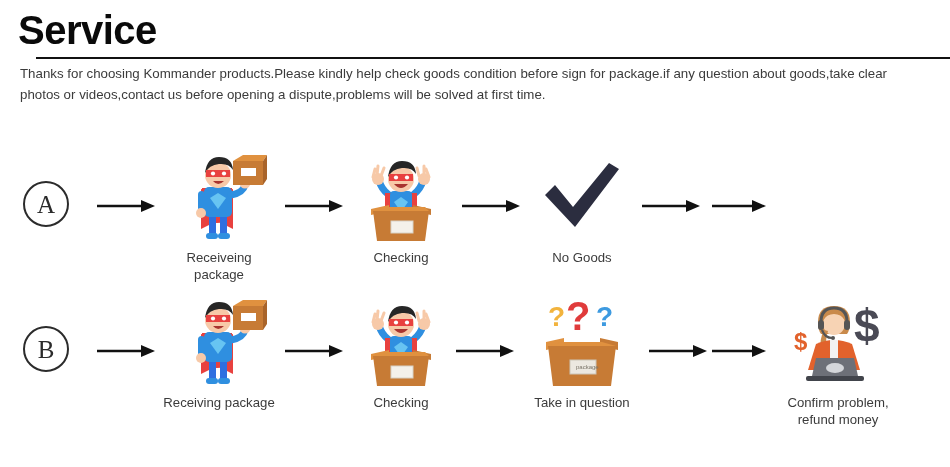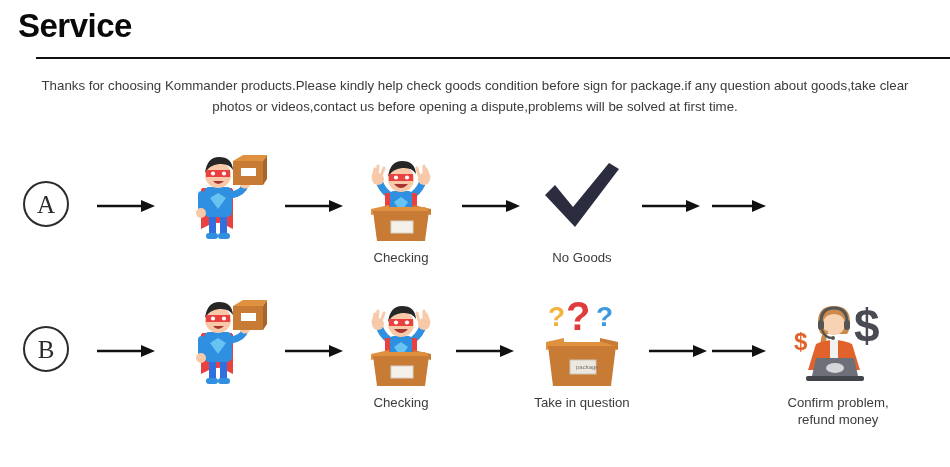--- a/index.html
+++ b/index.html
@@ -21,44 +21,44 @@
     height: 467px;
     position: relative;
     box-sizing: border-box;
   }
 
   
   .header {
     padding: 8px 0 0 18px;
   }
   .title {
-    font-size: 33px;
+    font-size: 40px;
     font-weight: bold;
     letter-spacing: -0.5px;
     color: #0a0a0a;
     line-height: 1.12;
     margin: 0;
     font-family: "Liberation Sans", sans-serif;
   }
   .title-rule {
     margin: 5px 18px 0 18px;
     height: 2px;
     background: #111111;
     width: 914px;
     position: absolute;
     left: 18px;
     top: 52px;
   }
 
   .intro {
     position: absolute;
-    top: 76px;
+    top: 64px;
     left: 20px;
     width: 910px;
-    text-align: center;
+    text-align: left;
     font-size: 13.3px;
     line-height: 1.55;
     color: #3b3b3b;
   }
 
   
   .flow-row {
     position: absolute;
     left: 0;
     width: 950px;
@@ -175,20 +175,21 @@
           <rect x="70" y="13" width="15" height="8" fill="#ffffff"></rect>
 
           <circle cx="47" cy="20" r="13" fill="#f7c9a8"></circle>
           <path d="M34 18 q2 -16 14 -16 q13 0 14 13 q-4 -7 -14 -6 q-10 1 -14 9 Z" fill="#262626"></path>
           <path d="M35 15 h24 v7 h-24 Z" fill="#e8413f"></path>
           <circle cx="42" cy="18.5" r="2.1" fill="#ffffff"></circle>
           <circle cx="53" cy="18.5" r="2.1" fill="#ffffff"></circle>
           <path d="M42 26 q5 6 11 0 Z" fill="#a8342f"></path>
         </svg>
       </div>
+      <div class="step-label">Receiveing package</div>
     </div>
 
     <div class="arrow-cell" style="width:72px">
       <svg class="arrow" width="58" height="16" viewBox="0 0 58 16">
         <line x1="0" y1="8" x2="46" y2="8" stroke="#111111" stroke-width="2.6"></line>
         <polygon points="44,2 58,8 44,14" fill="#111111"></polygon>
       </svg>
     </div>
 
     <div class="step" style="width:102px">
@@ -291,20 +292,21 @@
           <polygon points="92,6 96,0 96,24 92,30" fill="#a9642a"></polygon>
           <rect x="70" y="13" width="15" height="8" fill="#ffffff"></rect>
           <circle cx="47" cy="20" r="13" fill="#f7c9a8"></circle>
           <path d="M34 18 q2 -16 14 -16 q13 0 14 13 q-4 -7 -14 -6 q-10 1 -14 9 Z" fill="#262626"></path>
           <path d="M35 15 h24 v7 h-24 Z" fill="#e8413f"></path>
           <circle cx="42" cy="18.5" r="2.1" fill="#ffffff"></circle>
           <circle cx="53" cy="18.5" r="2.1" fill="#ffffff"></circle>
           <path d="M42 26 q5 6 11 0 Z" fill="#a8342f"></path>
         </svg>
       </div>
+      <div class="step-label">Receiving package</div>
     </div>
 
     <div class="arrow-cell" style="width:72px">
       <svg class="arrow" width="58" height="16" viewBox="0 0 58 16">
         <line x1="0" y1="8" x2="46" y2="8" stroke="#111111" stroke-width="2.6"></line>
         <polygon points="44,2 58,8 44,14" fill="#111111"></polygon>
       </svg>
     </div>
 
     <div class="step" style="width:102px">

